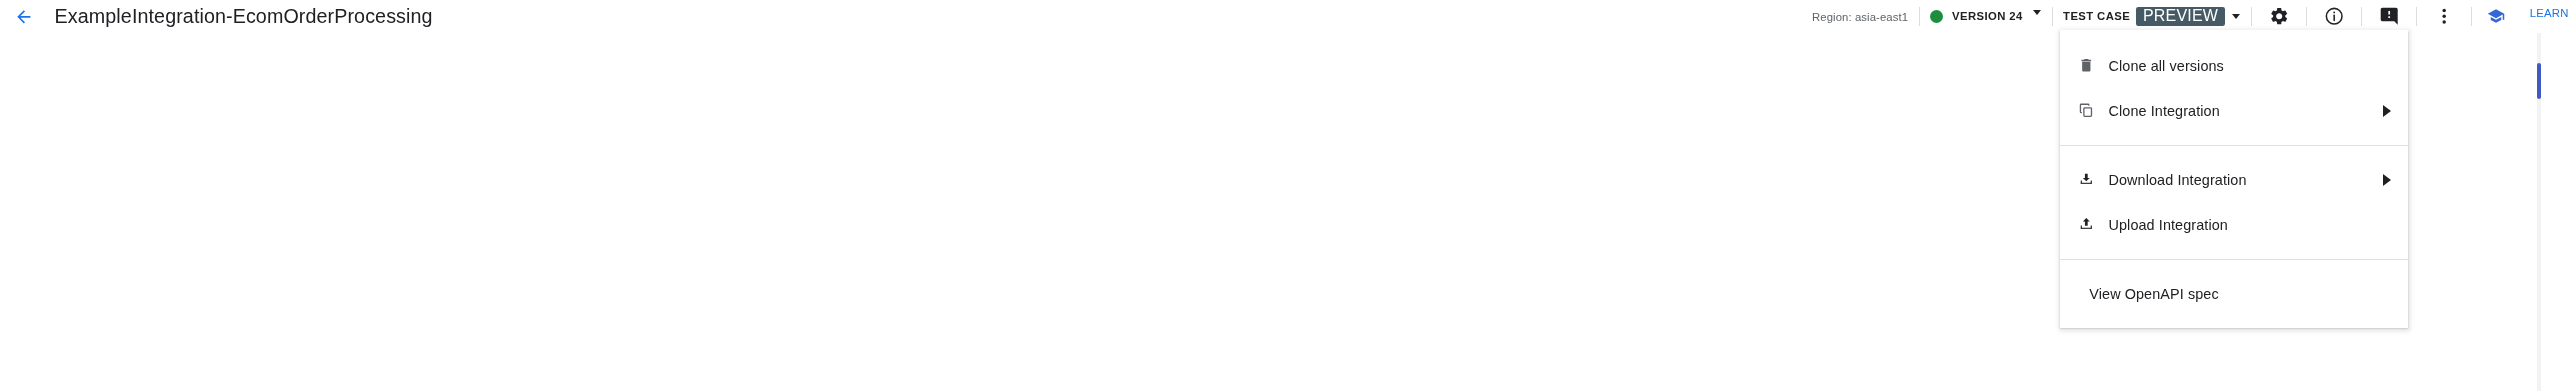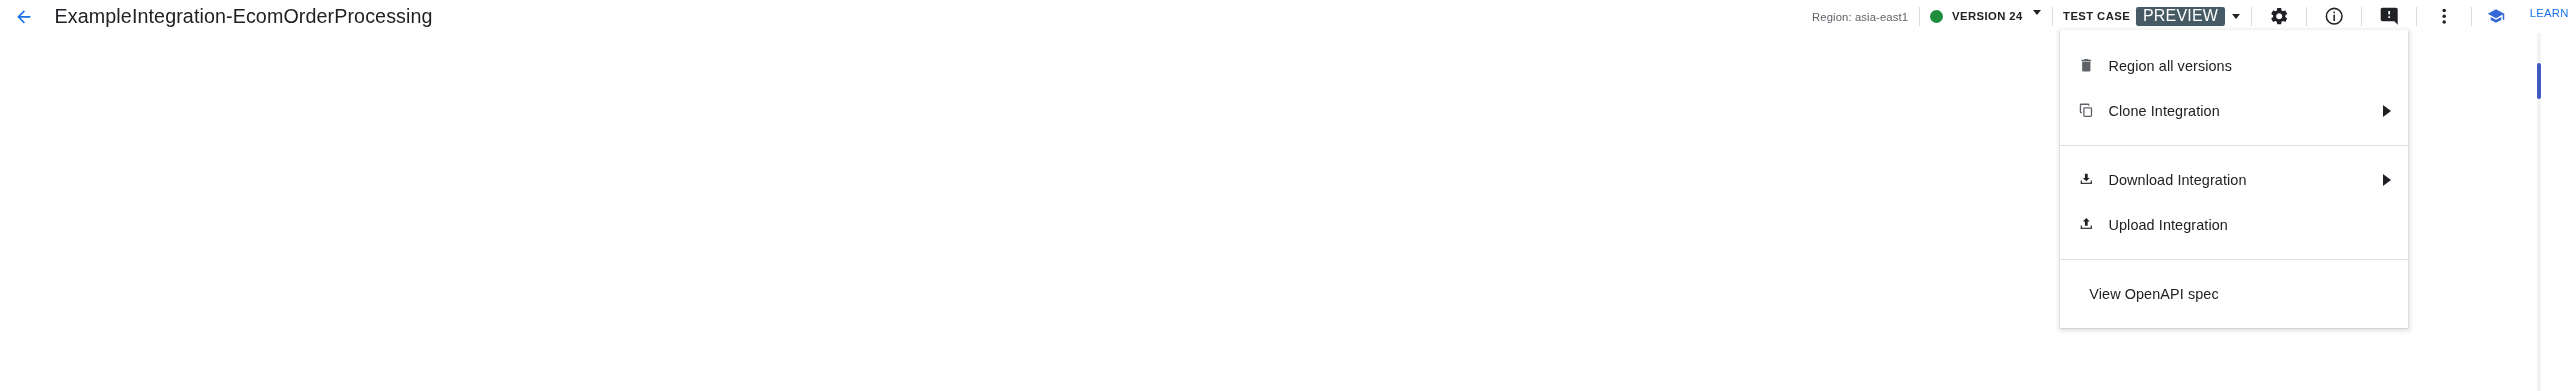--- a/index.html
+++ b/index.html
@@ -342,21 +342,21 @@
   </div>
 
   <div class="menu">
 
     <div class="menu-item">
       <span class="menu-item-icon">
         <svg width="16.6" height="16.6" viewBox="0 0 24 24" fill="#5f6368" aria-hidden="true">
           <path d="M6 19c0 1.1.9 2 2 2h8c1.1 0 2-.9 2-2V7H6v12zM19 4h-3.5l-1-1h-5l-1 1H5v2h14V4z"></path>
         </svg>
       </span>
-      <span class="menu-item-label">Region all versions</span>
+      <span class="menu-item-label">Clone all versions</span>
     </div>
 
     <div class="menu-item">
       <span class="menu-item-icon">
         <svg width="16.6" height="16.6" viewBox="0 0 24 24" fill="none" stroke="#5f6368" stroke-width="1.9" aria-hidden="true">
           <rect x="8.5" y="8.5" width="11" height="12.2" rx="1.1"></rect>
           <path d="M5.6 15.5H4.6A1.1 1.1 0 0 1 3.5 14.4V4.4A1.1 1.1 0 0 1 4.6 3.3h10a1.1 1.1 0 0 1 1.1 1.1v1"></path>
         </svg>
       </span>
       <span class="menu-item-label">Clone Integration</span>

